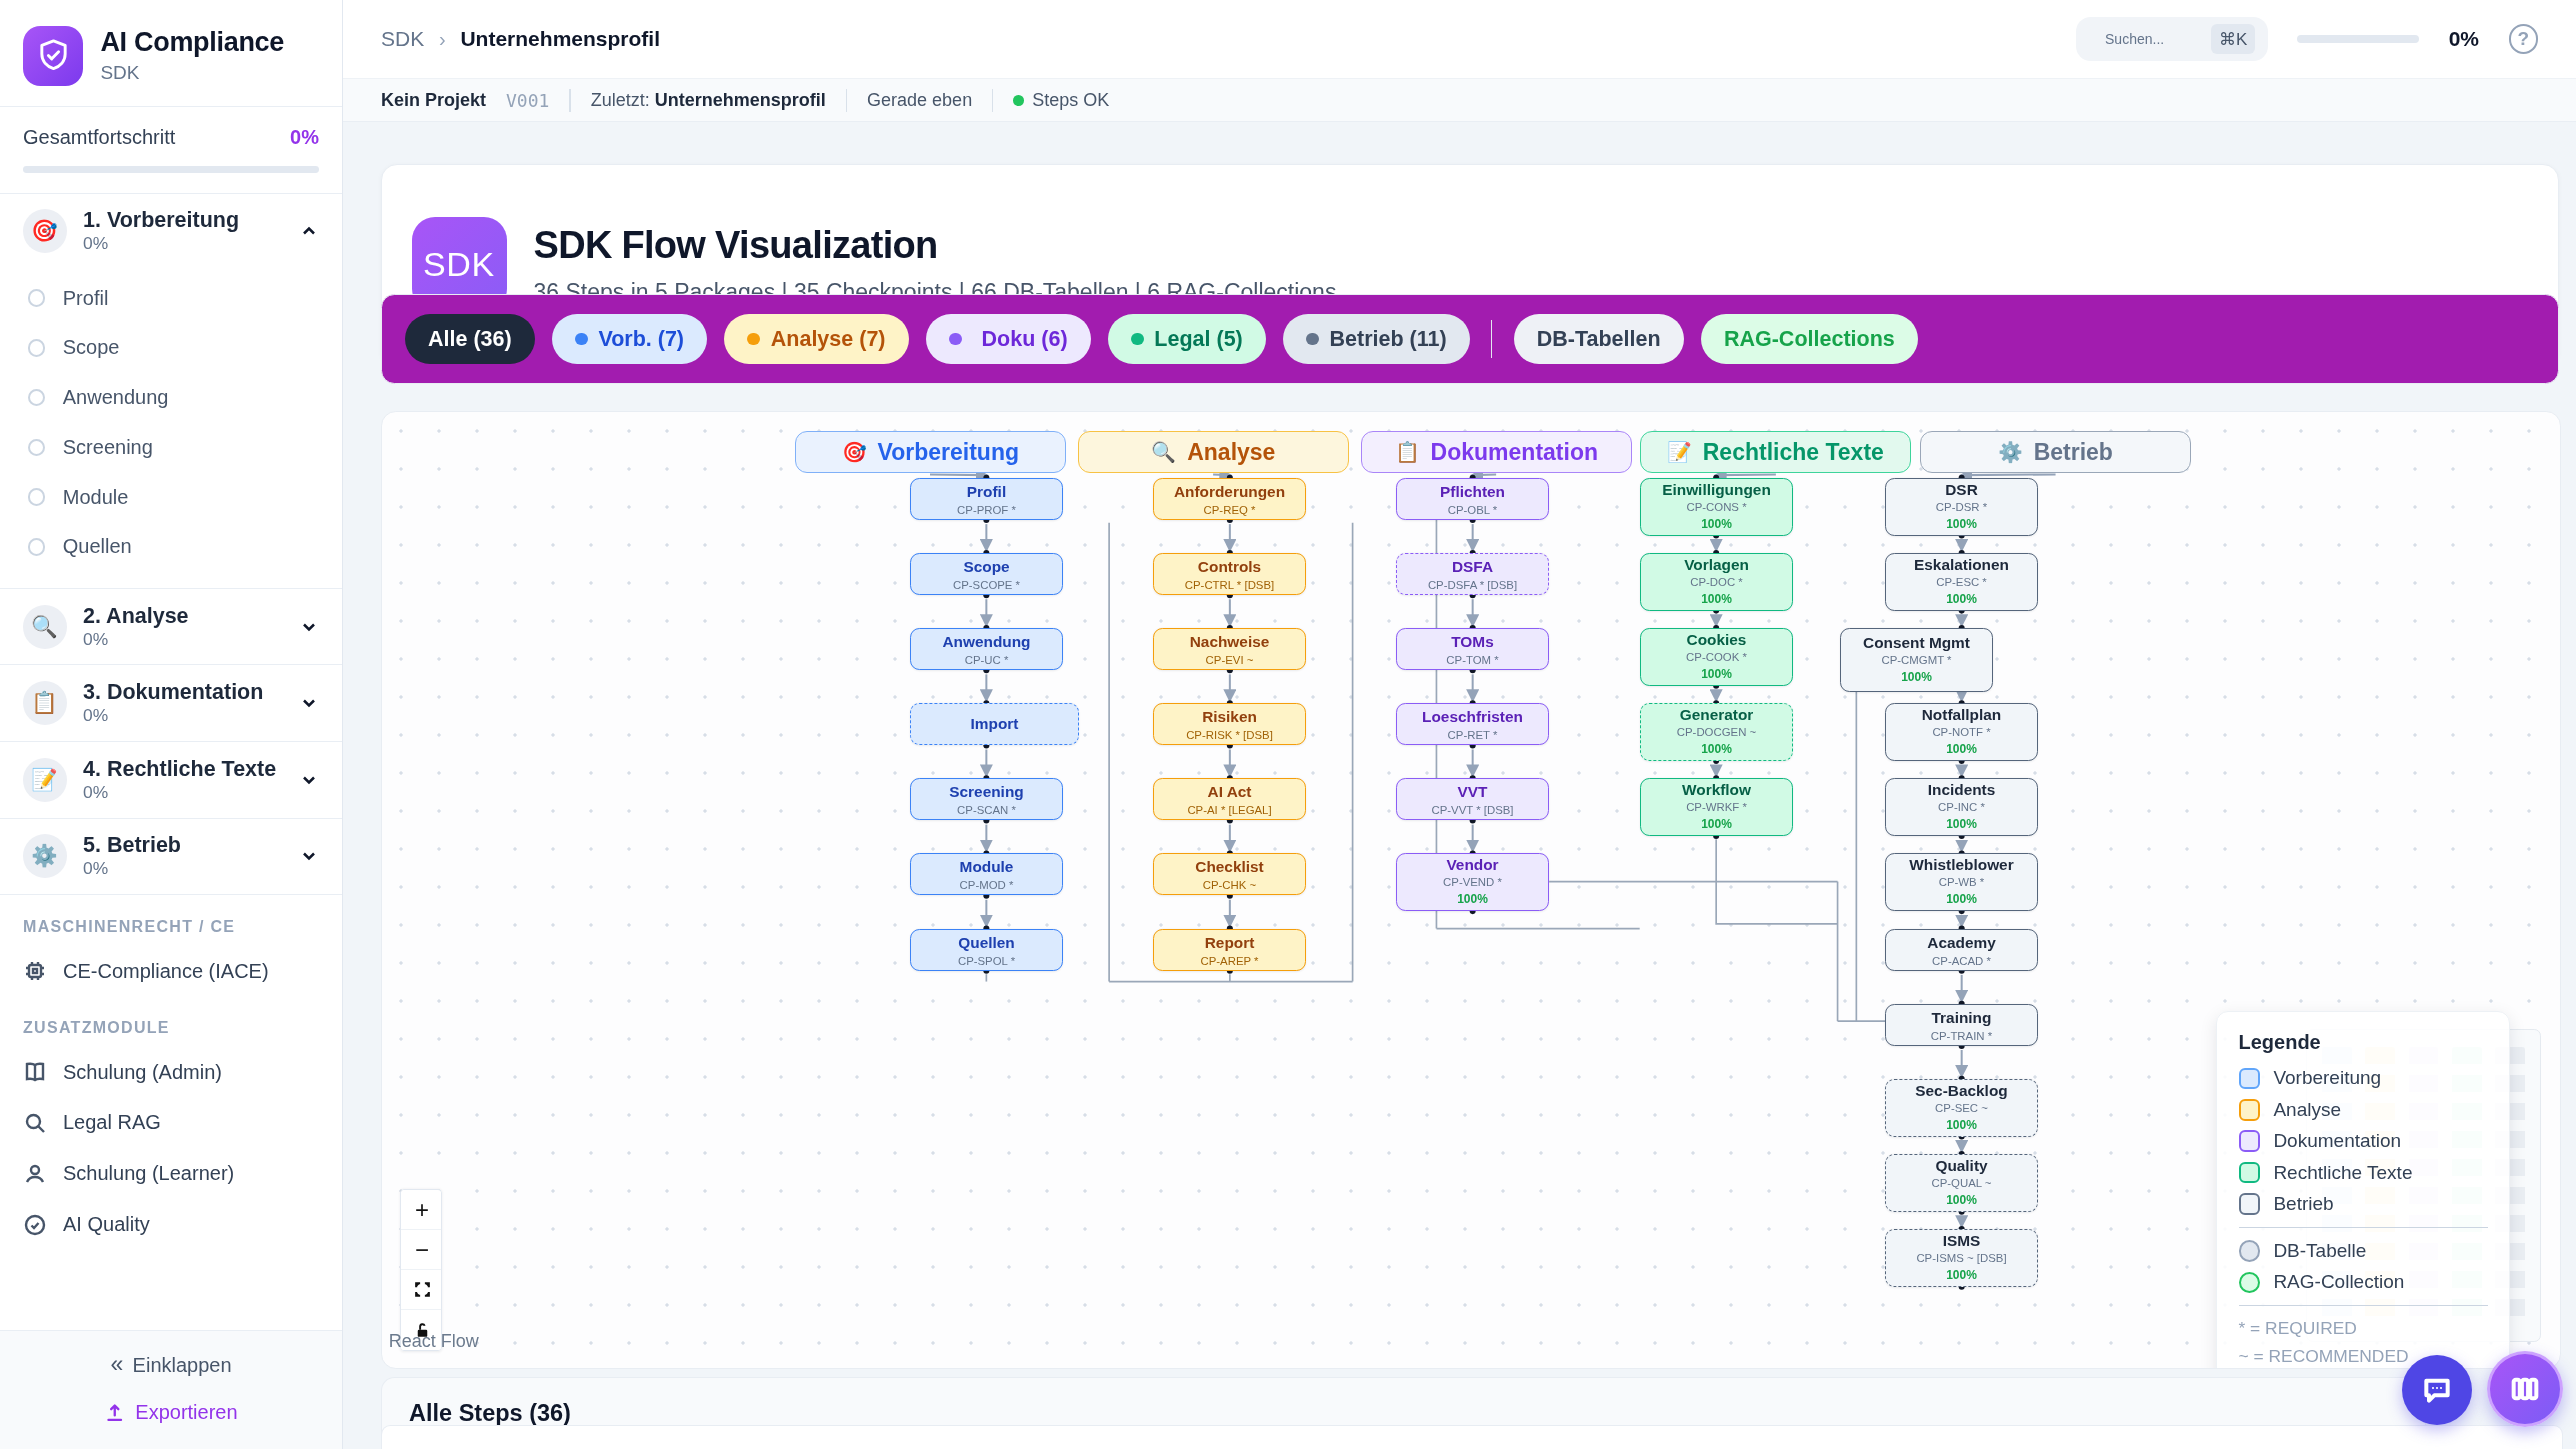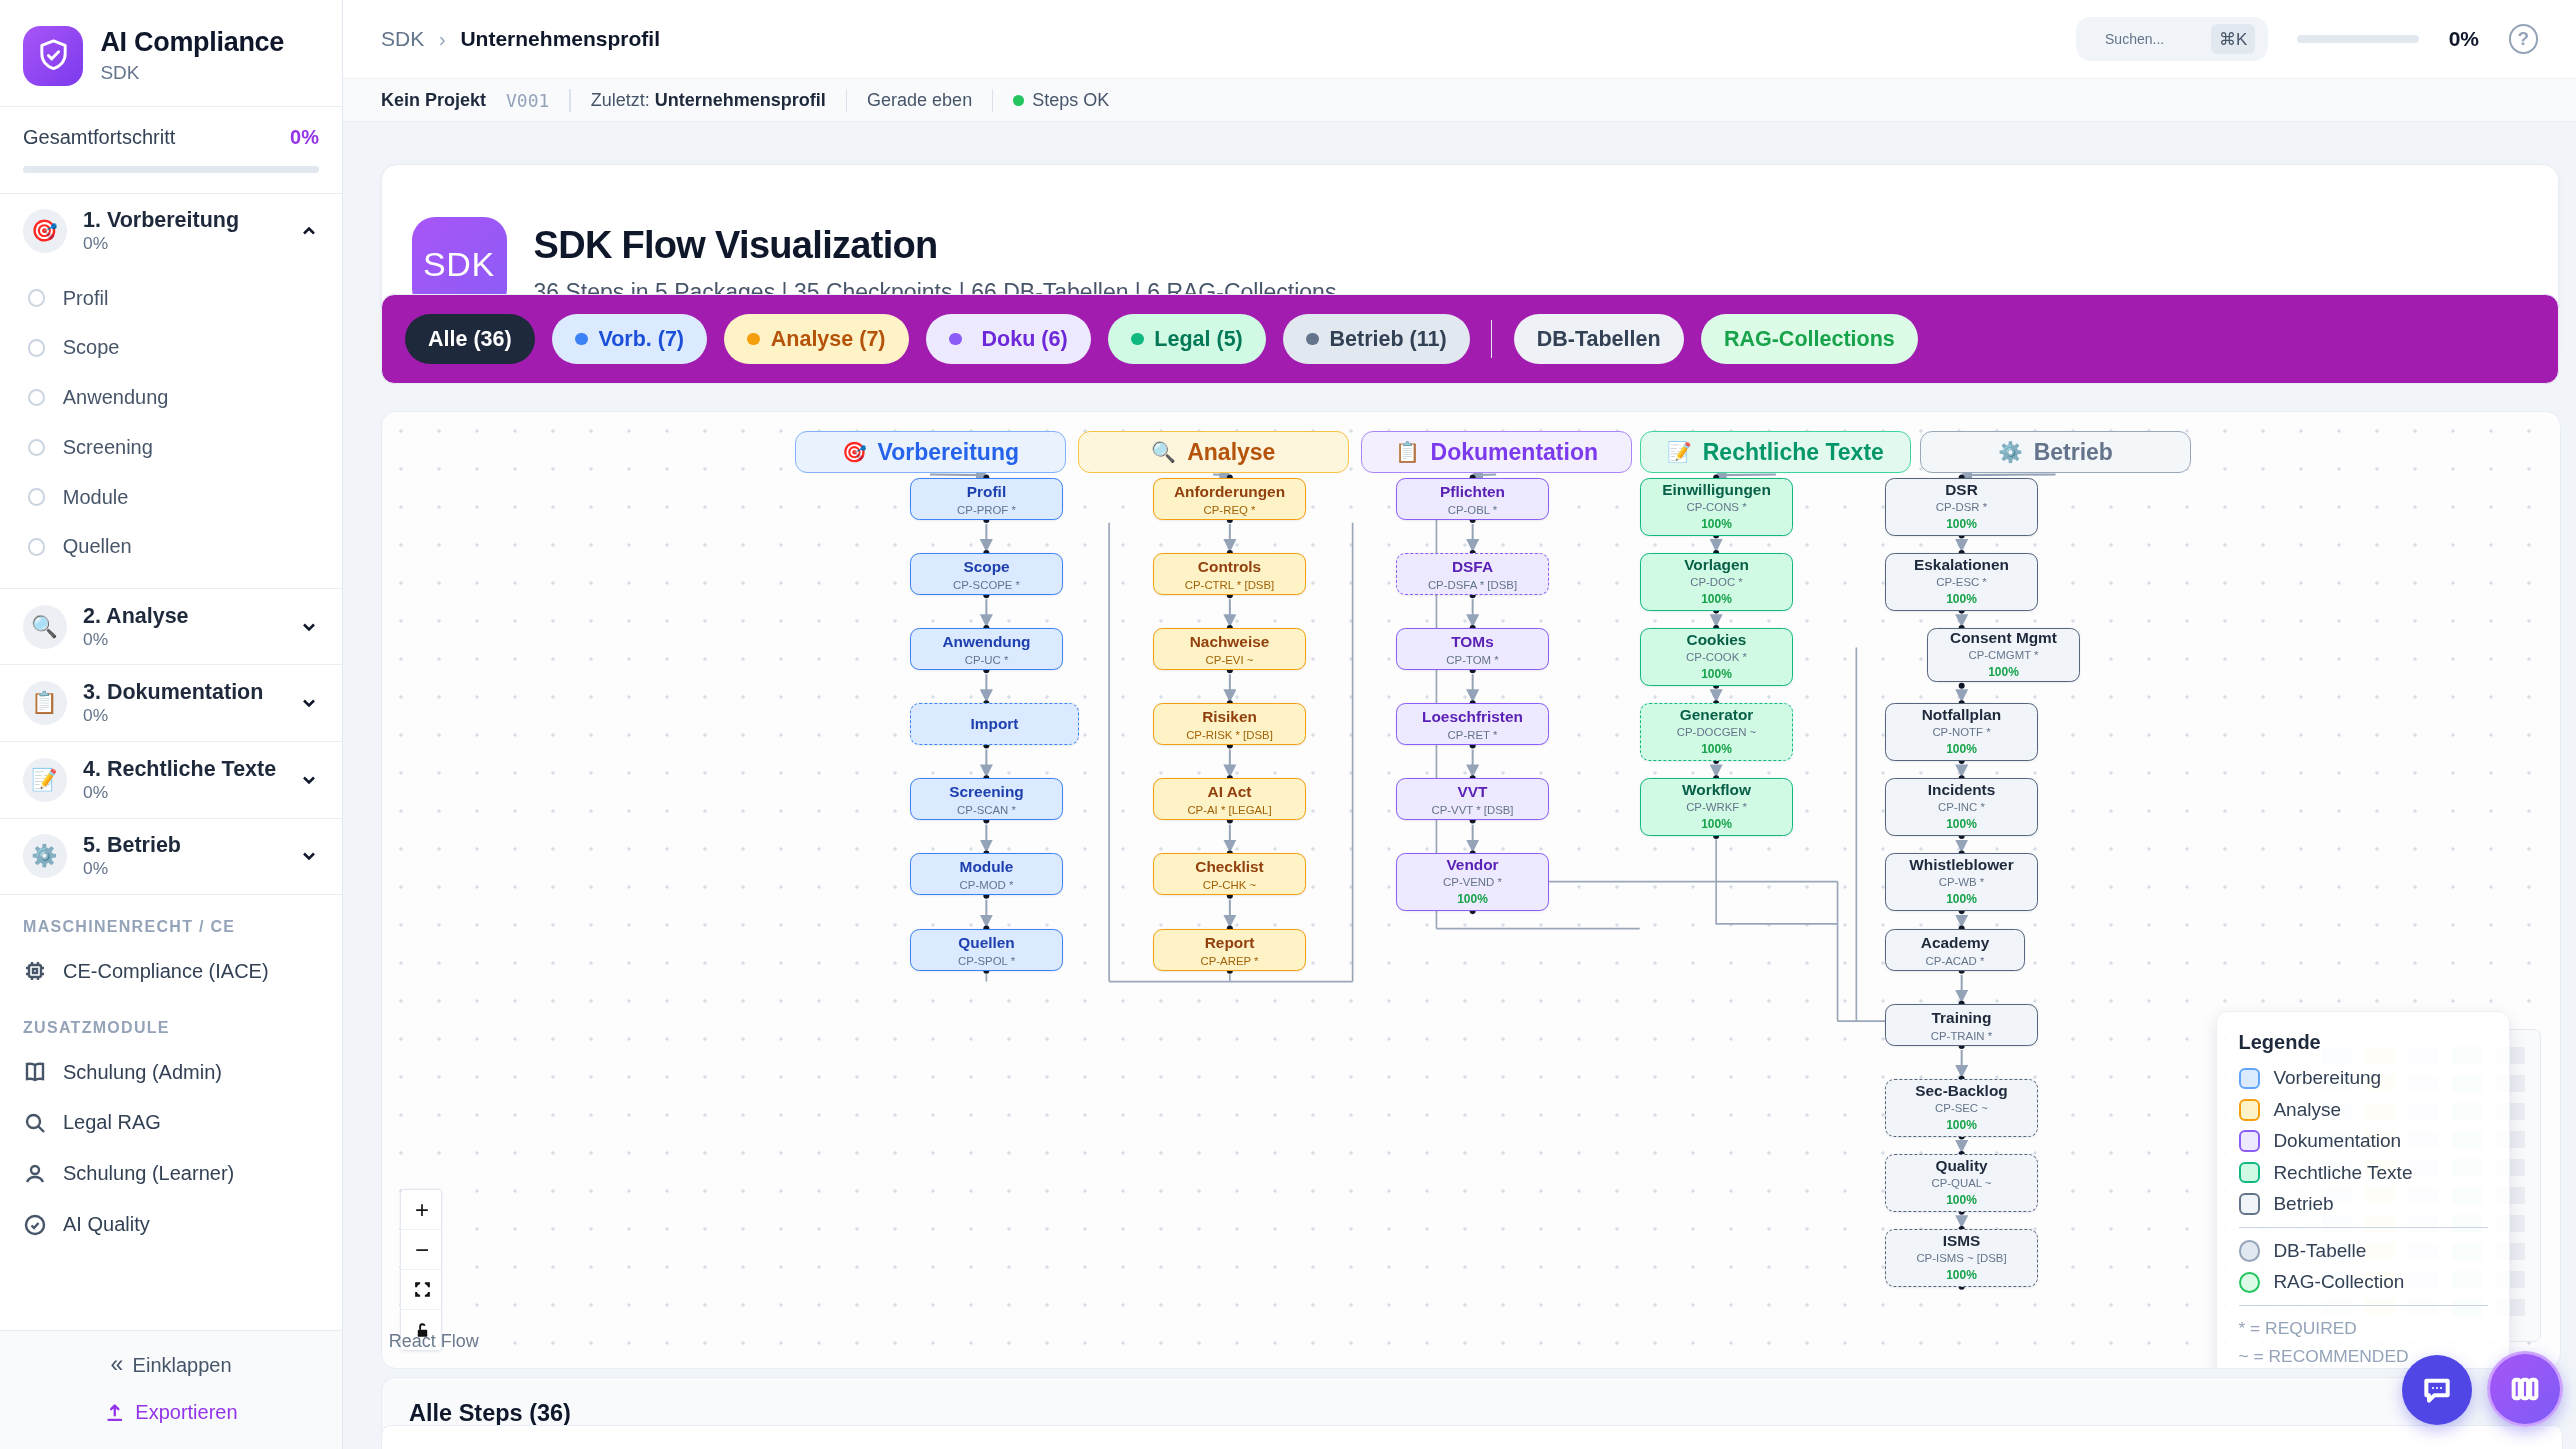--- a/index.html
+++ b/index.html
@@ -631,21 +631,21 @@
           </div>
         </div>
         <div class="fnode c-slate" style="left: 1503px; top: 141px; width: 153px; height: 58px;">
           <div class="ft">Eskalationen</div>
           <div class="fc">CP-ESC *</div>
           <div class="fp">100%</div>
           <div class="fbar">
             <i></i>
           </div>
         </div>
-        <div class="fnode c-slate" style="left: 1545px; top: 216px; width: 153px; height: 54px;">
+        <div class="fnode c-slate" style="left: 1458px; top: 216px; width: 153px; height: 64px;">
           <div class="ft">Consent Mgmt</div>
           <div class="fc">CP-CMGMT *</div>
           <div class="fp">100%</div>
           <div class="fbar">
             <i></i>
           </div>
         </div>
         <div class="fnode c-slate" style="left: 1503px; top: 291px; width: 153px; height: 58px;">
           <div class="ft">Notfallplan</div>
           <div class="fc">CP-NOTF *</div>
@@ -663,21 +663,21 @@
           </div>
         </div>
         <div class="fnode c-slate" style="left: 1503px; top: 441px; width: 153px; height: 58px;">
           <div class="ft">Whistleblower</div>
           <div class="fc">CP-WB *</div>
           <div class="fp">100%</div>
           <div class="fbar">
             <i></i>
           </div>
         </div>
-        <div class="fnode c-slate" style="left: 1503px; top: 517px; width: 140px; height: 42px;">
+        <div class="fnode c-slate" style="left: 1503px; top: 517px; width: 153px; height: 42px;">
           <div class="ft">Academy</div>
           <div class="fc">CP-ACAD *</div>
         </div>
         <div class="fnode c-slate" style="left: 1503px; top: 592px; width: 153px; height: 42px;">
           <div class="ft">Training</div>
           <div class="fc">CP-TRAIN *</div>
         </div>
         <div class="fnode c-slate dashed" style="left: 1503px; top: 667px; width: 153px; height: 58px;">
           <div class="ft">Sec-Backlog</div>
           <div class="fc">CP-SEC ~</div>

